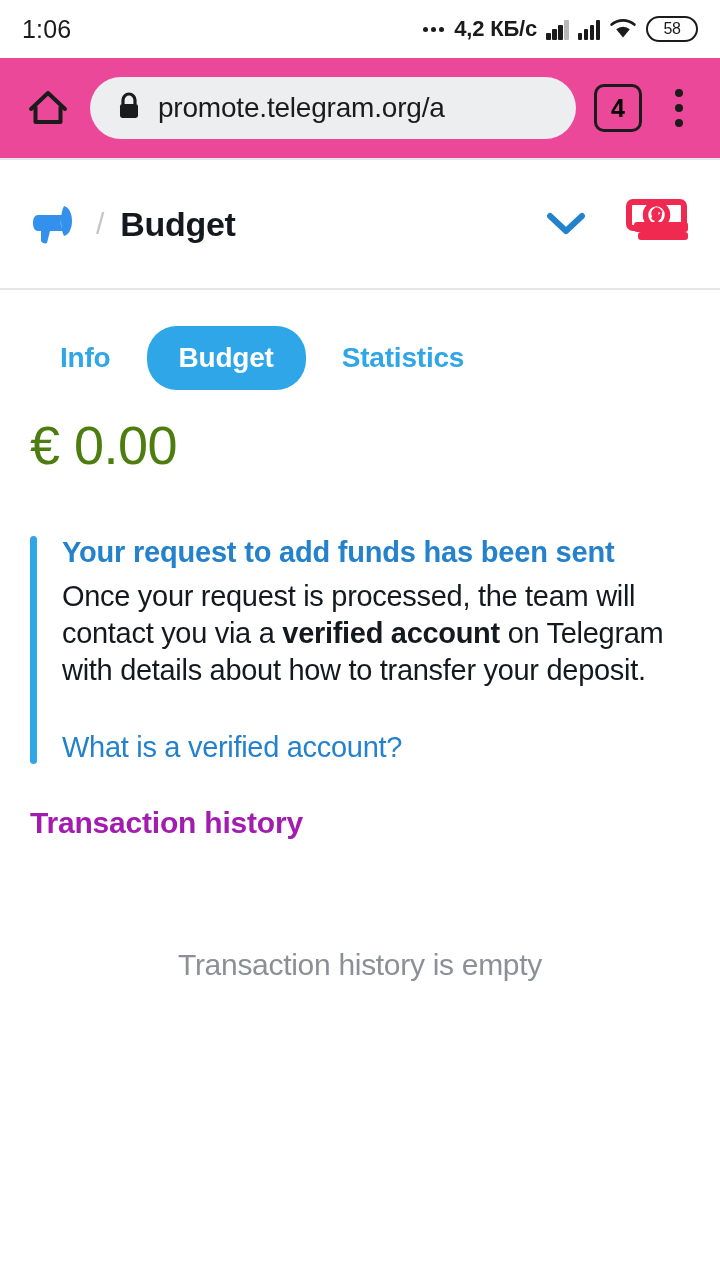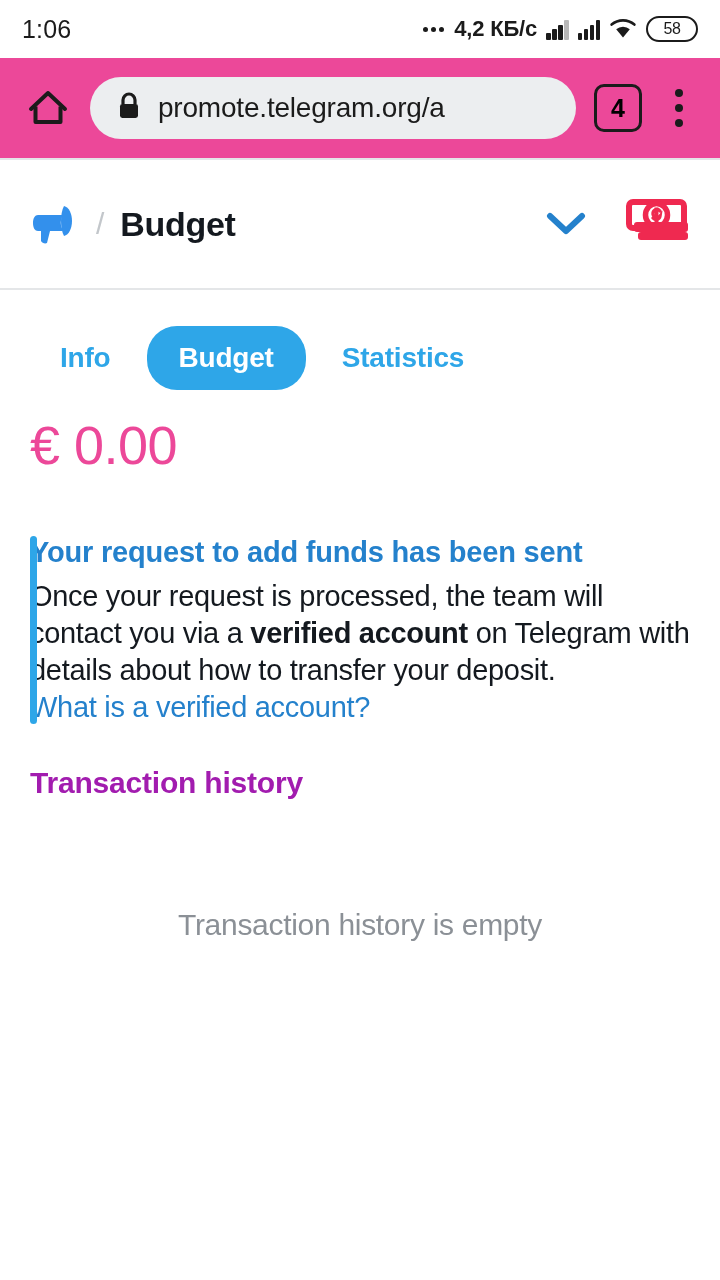--- a/index.html
+++ b/index.html
@@ -84,43 +84,43 @@
   }
   .tab.active { background:#2ea6e8; color:#fff; padding:16px 32px; }
 
   
   .content { padding:0 30px; }
   .sec-title {
     font-size:30px; font-weight:700; color:#14191f;
     margin-top:46px; letter-spacing:-.2px;
   }
   .amount {
-    font-size:54px; font-weight:400; color:#ec4899;
+    font-size:54px; font-weight:400; color:#4d7c0f;
     margin-top:24px; letter-spacing:-.5px;
   }
 
   .callout {
-    margin-top:58px; position:relative;
+    margin-top:58px; padding-left:32px; position:relative;
   }
   .callout::before {
     content:""; position:absolute; left:0; top:2px; bottom:2px;
     width:7px; border-radius:4px; background:#2ea6e8;
   }
   .callout-title {
     font-size:29px; font-weight:700; color:#2481cc;
     letter-spacing:-.2px; line-height:1.3;
   }
   .callout-body {
     font-size:29px; color:#14191f; line-height:1.28;
     margin-top:6px; letter-spacing:-.3px;
   }
   .callout-body b { font-weight:700; }
   .callout-link {
     display:inline-block; font-size:29px; color:#2481cc;
-    letter-spacing:-.3px; text-decoration:none; line-height:1.28;
+    letter-spacing:-.3px; text-decoration:none; line-height:1.28;margin-top:40px;
   }
 
   .hist-title {
     font-size:30px; font-weight:700; color:#a21caf;
     margin-top:40px; letter-spacing:-.2px;
   }
   .hist-empty {
     text-align:center; color:#8b9096; font-size:30px;
     margin-top:108px; letter-spacing:-.3px;
   }

